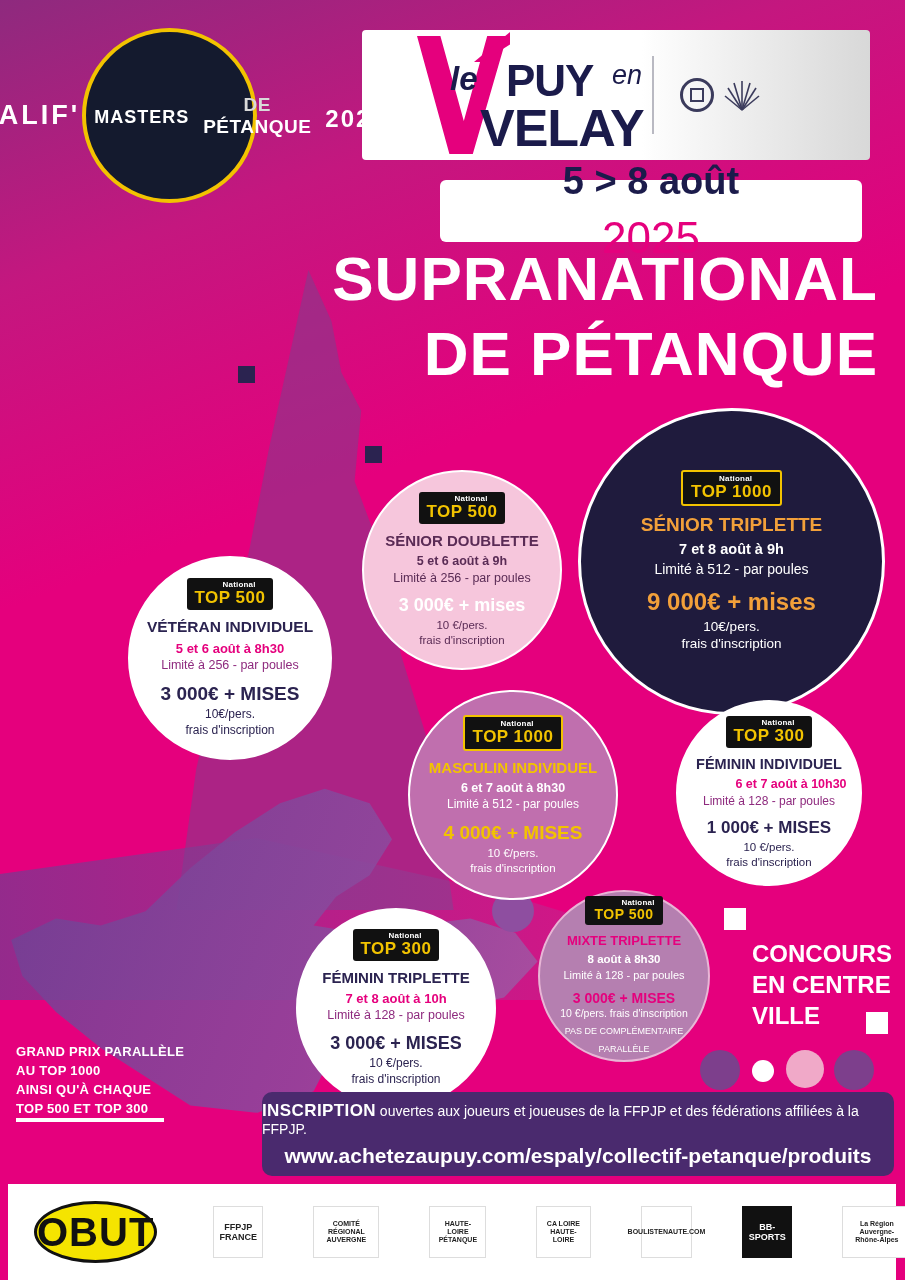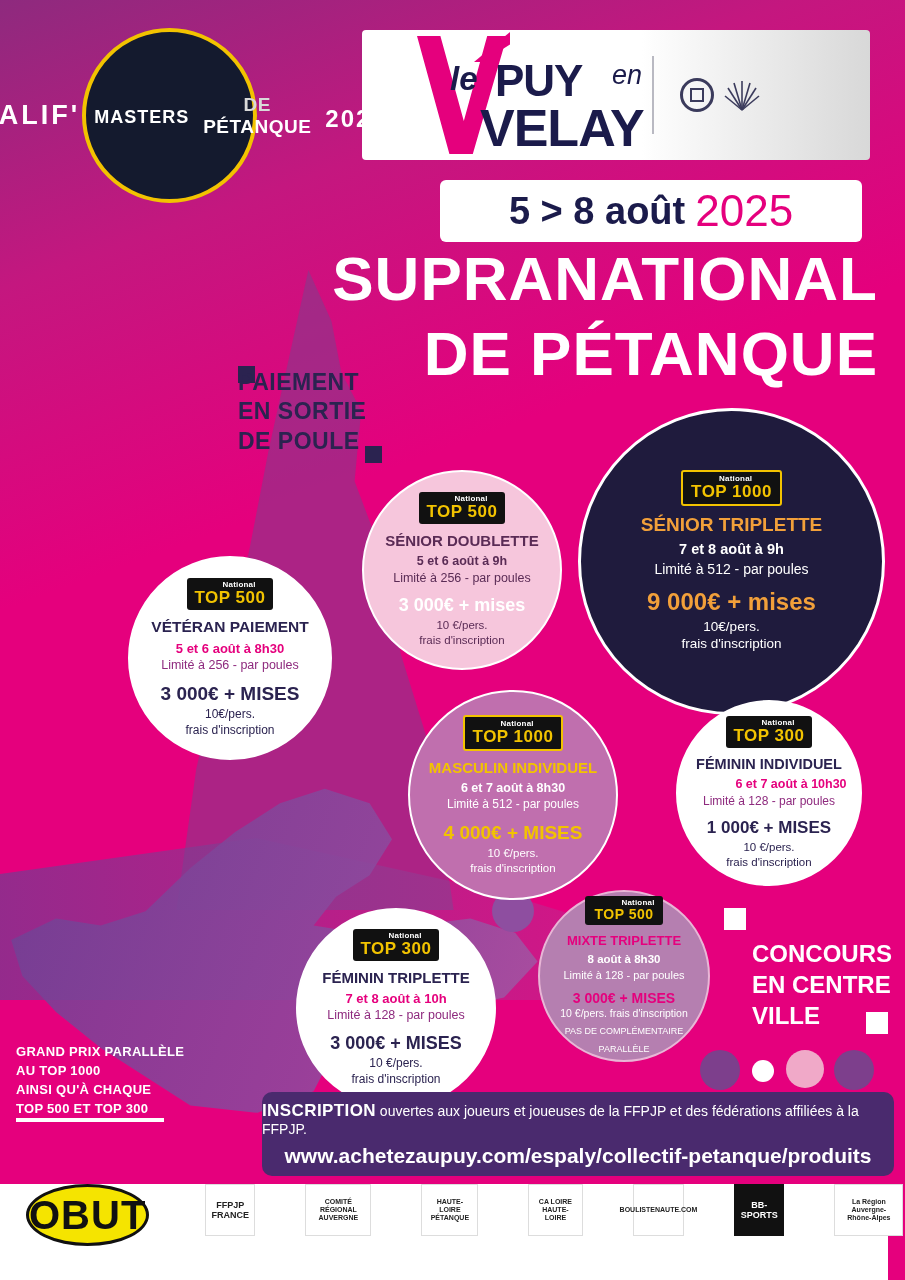--- a/index.html
+++ b/index.html
@@ -53,21 +53,21 @@
   .qualif-badge .q4 { font-size: 24px; font-weight: bold; margin-top: 6px; letter-spacing: 2px; }
 
   
   .logo-bar {
     position: absolute; left: 362px; top: 30px; width: 508px; height: 130px;
     background: linear-gradient(90deg,#ffffff 0%, #ffffff 55%, #d8d8d8 100%);
     border-radius: 4px; display: flex; align-items: center;
   }
   .logo-left { position: relative; width: 290px; height: 100%; }
   .logo-le { position:absolute; left:88px; top:30px; font-size:33px; font-weight:bold; color:#1b1b4b; font-style:italic;}
-  .logo-puy { position:absolute; left:133px; top:26px; font-size:44px; font-weight:bold; color:#1b1b4b; letter-spacing:-1px;}
+  .logo-puy { position:absolute; left:144px; top:26px; font-size:44px; font-weight:bold; color:#1b1b4b; letter-spacing:-1px;}
   .logo-en { position:absolute; left:250px; top:30px; font-size:27px; color:#1b1b4b; font-style:italic;}
   .logo-velay { position:absolute; left:118px; top:68px; font-size:52px; font-weight:bold; color:#1b1b4b; letter-spacing:-1px;}
   .logo-v {
     position:absolute; left:55px; top:6px; width:90px; height:118px;
     background:#e5007d;
     clip-path: polygon(0% 0%, 26% 0%, 52% 72%, 78% 0%, 100% 0%, 62% 100%, 36% 100%);
   }
   .logo-v-accent {
     position:absolute; left:112px; top:2px; width:36px; height:30px;
     background:#e5007d; clip-path: polygon(0% 100%, 100% 0%, 100% 42%, 22% 100%);
@@ -77,21 +77,21 @@
   .logo-right-txt .unesco { font-weight: normal; font-size:12px; }
   .unesco-marks { display:flex; gap:10px; align-items:center; margin-left:12px; }
   .unesco-circle { width:34px; height:34px; border-radius:50%; border:3px solid #3b3b5c; position:relative; }
   .unesco-circle:after { content:""; position:absolute; inset:7px; border:2px solid #3b3b5c; }
   .shell { width:36px; height:34px; position:relative; }
 
   
   .date-box {
     position: absolute; left: 440px; top: 180px; width: 422px; height: 62px;
     background: #fff; border-radius: 6px;
-    display:flex; align-items:center; justify-content:center; gap:10px;
+    display:flex; align-items:center; justify-content:center; gap:10px;flex-direction:column;
   }
   .date-box .d1 { font-size: 38px; font-weight: bold; color:#1b1b4b; }
   .date-box .d2 { font-size: 44px; font-weight: normal; color:#e5007d; }
 
   
   .title1 {
     position:absolute; left:0; top:243px; width:878px; text-align:right;
     font-size: 62px; font-weight: bold; color:#fff; letter-spacing:1px;
   }
   .title2 {
@@ -224,22 +224,22 @@
     position:absolute; left:262px; top:1092px; width:632px; height:84px;
     background:#4a2a6e; border-radius:10px; color:#fff;
     display:flex; flex-direction:column; align-items:center; justify-content:center;
   }
   .inscription .line1 { font-size:14px; }
   .inscription .line1 b { font-size:17px; font-weight:bold; letter-spacing:.4px; }
   .inscription .url { font-size:21px; font-weight:bold; margin-top:7px; }
 
   
   .footer {
-    position:absolute; left:0; bottom:0; width:888px; height:96px;
-    background:#fff; display:flex; align-items:flex-start;
+    position:absolute; left:8px; bottom:0; width:888px; height:96px;
+    background:#fff; display:flex; align-items:center;
   }
   .obut {
     margin-left:26px; width:205px; height:62px; border-radius:50%;
     background:#f5e400; display:flex; align-items:center; justify-content:center;
     border:3px solid #111;
   }
   .obut span { font-size:40px; font-weight:bold; color:#111; letter-spacing:1px; }
   .sponsors { display:flex; align-items:center; gap:12px; margin-left:18px; }
   .sp {
     height:52px; min-width:50px; padding:4px 6px;
@@ -301,25 +301,20 @@
   <div class="date-box">
     <span class="d1">5 &gt; 8 août</span>
     <span class="d2">2025</span>
   </div>
 
   <div class="title1">SUPRANATIONAL</div>
   <div class="title2">DE PÉTANQUE</div>
 
   <div class="sq-tl"></div>
   <div class="sq-br"></div>
-  <div class="paiement">
-    <div>PAIEMENT</div>
-    <div>EN SORTIE</div>
-    <div>DE POULE</div>
-  </div>
 
   <div class="c-sq-tl"></div>
   <div class="c-sq-br"></div>
   <div class="concours">
     <div>CONCOURS</div>
     <div>EN CENTRE</div>
     <div>VILLE</div>
   </div>
 
   <div class="grandprix">
@@ -360,21 +355,21 @@
     <div class="prize">3 000€ + mises</div>
     <div class="fee">10 €/pers.</div>
     <div class="fee">frais d'inscription</div>
   </div>
 
   <div class="circle" id="c-veteran">
     <div class="toplogo">
       <span class="nat">National</span>
       <span class="tp">TOP 500</span>
     </div>
-    <h3>VÉTÉRAN PAIEMENT</h3>
+    <h3>VÉTÉRAN INDIVIDUEL</h3>
     <div class="l">5 et 6 août à 8h30</div>
     <div class="l2">Limité à 256 - par poules</div>
     <div class="prize">3 000€ + MISES</div>
     <div class="fee">10€/pers.</div>
     <div class="fee">frais d'inscription</div>
   </div>
 
   <div class="circle" id="c-masculin">
     <div class="toplogo gold">
       <span class="nat">National</span>

